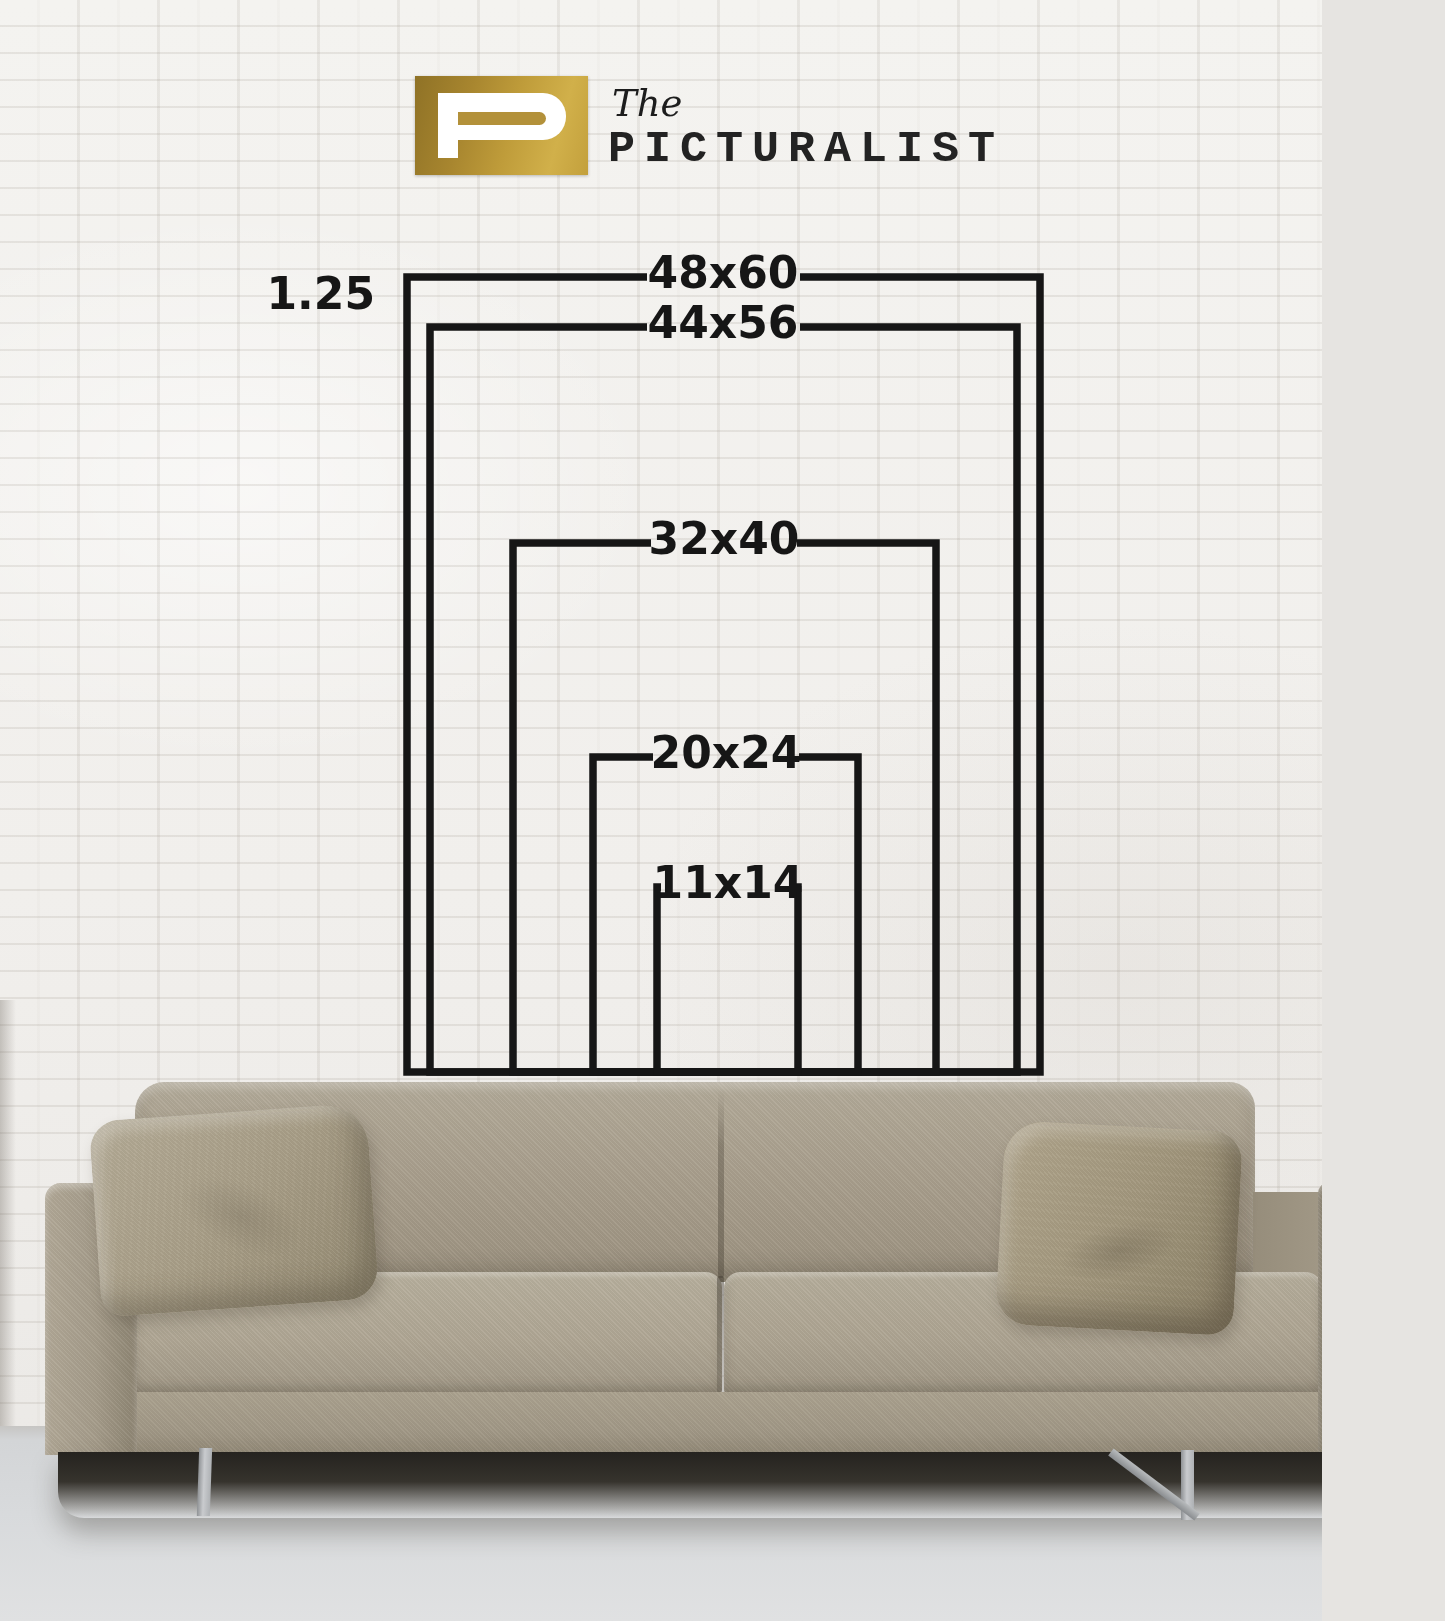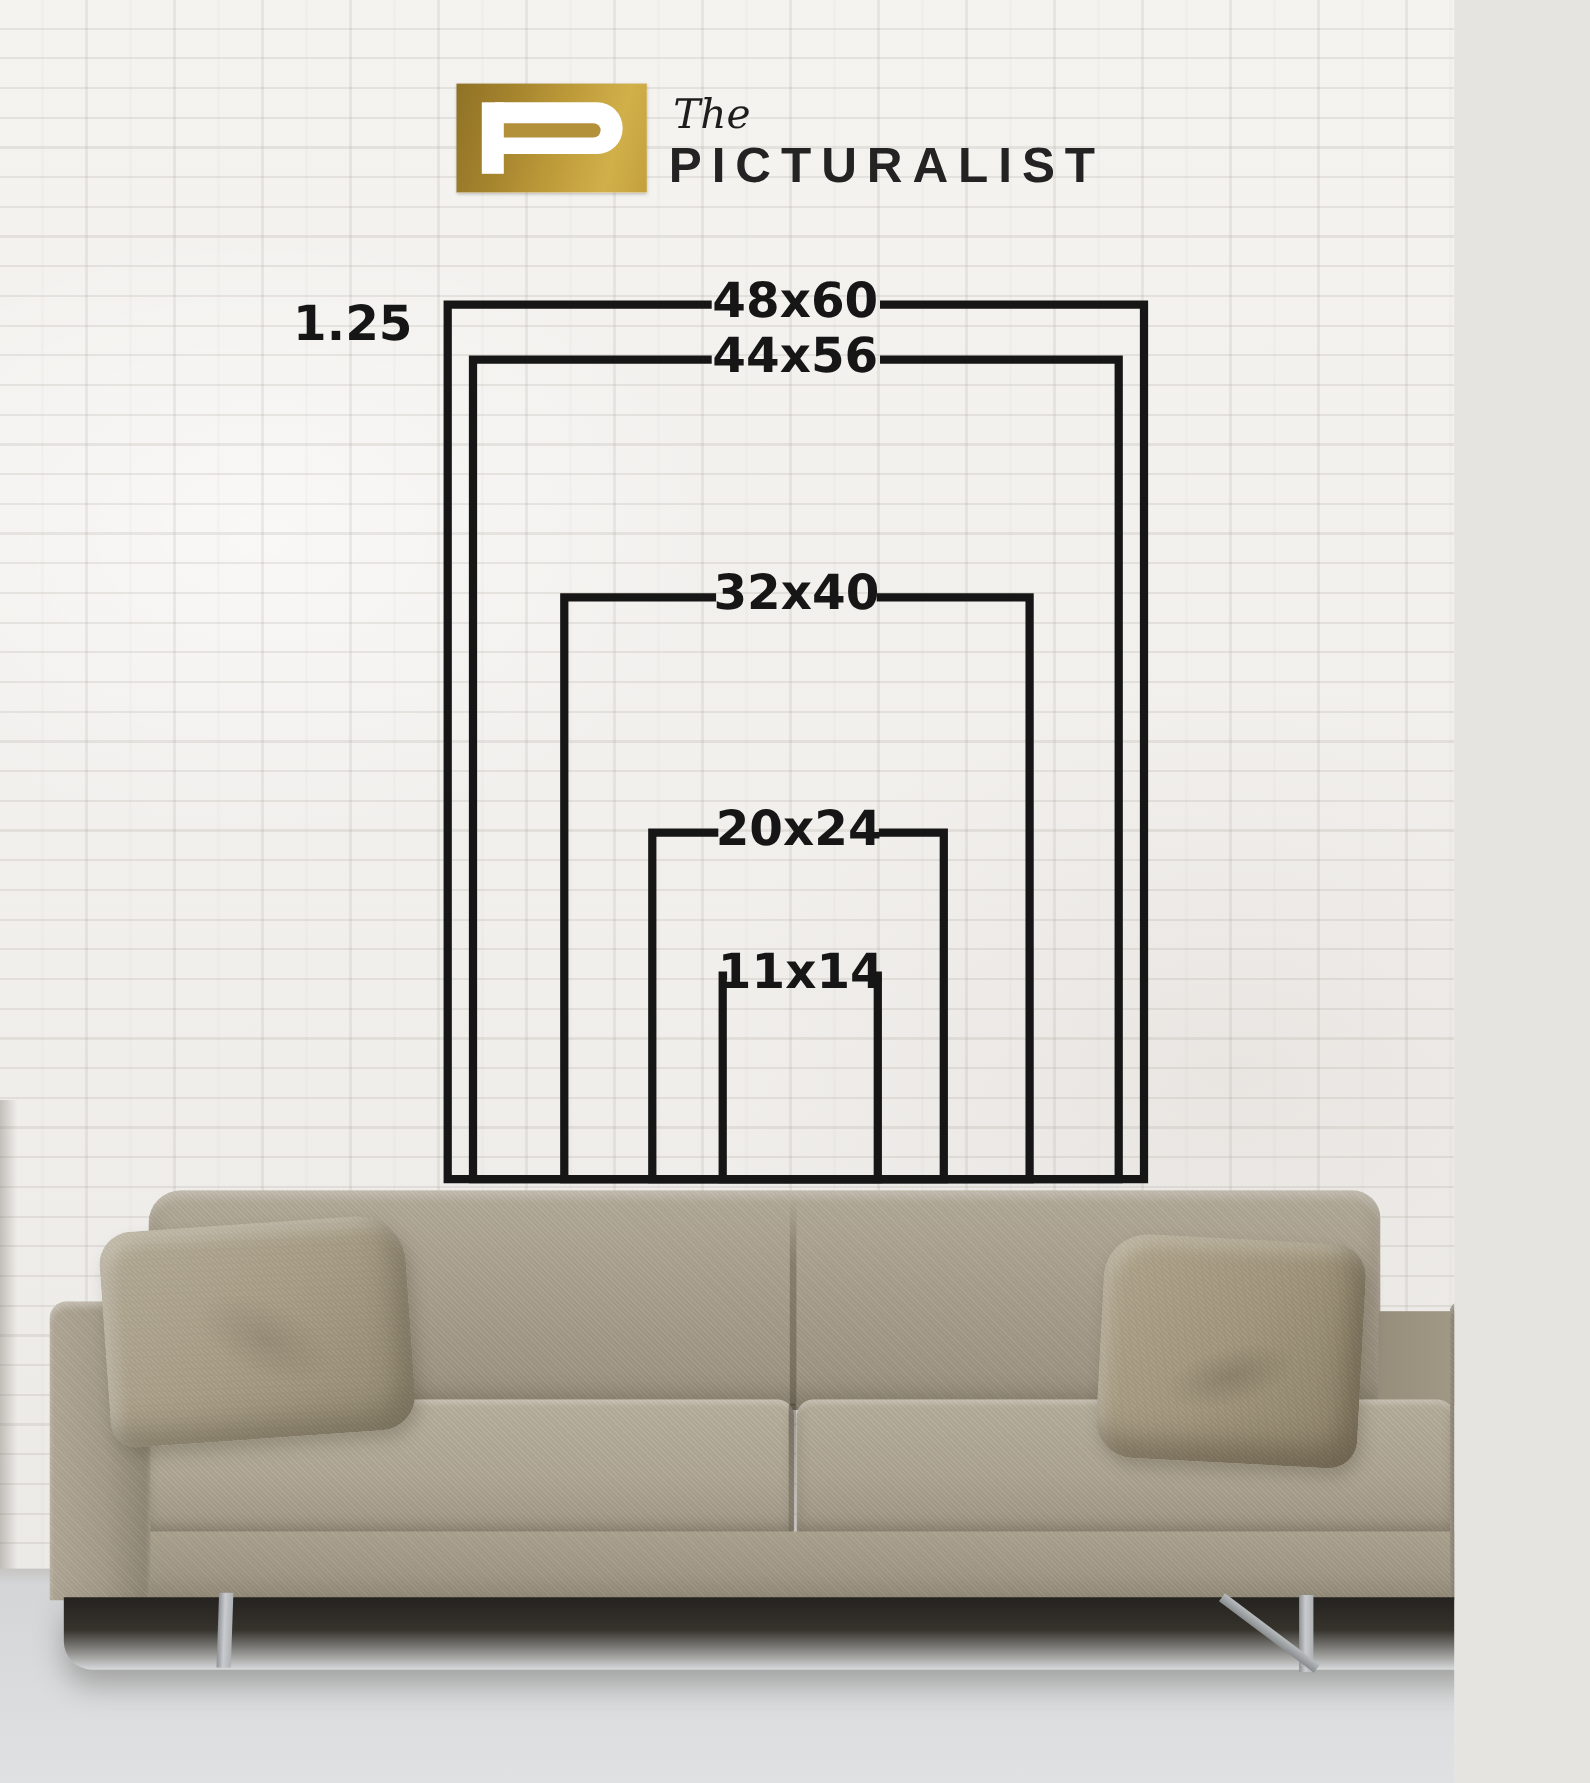--- a/index.html
+++ b/index.html
@@ -38,21 +38,21 @@
   .logo-p-bowl{position:absolute;left:35px;top:17px;width:116px;height:47px;background:#ffffff;border-radius:0 23px 23px 0;}
   .logo-p-slot{position:absolute;left:43px;top:36px;width:88px;height:13px;background:#b3913a;border-radius:0 7px 7px 0;}
   .logo-hidden-letter{position:absolute;left:0;top:0;font-size:0;color:transparent;}
   .brand-the{
     position:absolute;left:612px;top:82px;
     font-family:"DejaVu Serif","Liberation Serif",serif;
     font-style:italic;font-size:37px;color:#1d1d1d;
   }
   .brand-name{
     position:absolute;left:608px;top:124px;
-    font-family:Liberation Sans, sans-serif;
+    font-family:Liberation Mono, monospace;
     font-size:45px;font-weight:600;letter-spacing:9px;color:#232323;
   }
   
   .diagram{position:absolute;left:0;top:0;width:1445px;height:1621px;}
   .size-label{
     font-family:"DejaVu Sans","Liberation Sans",sans-serif;
     font-weight:bold;font-size:44px;fill:#161616;
   }
   
   .fab{

